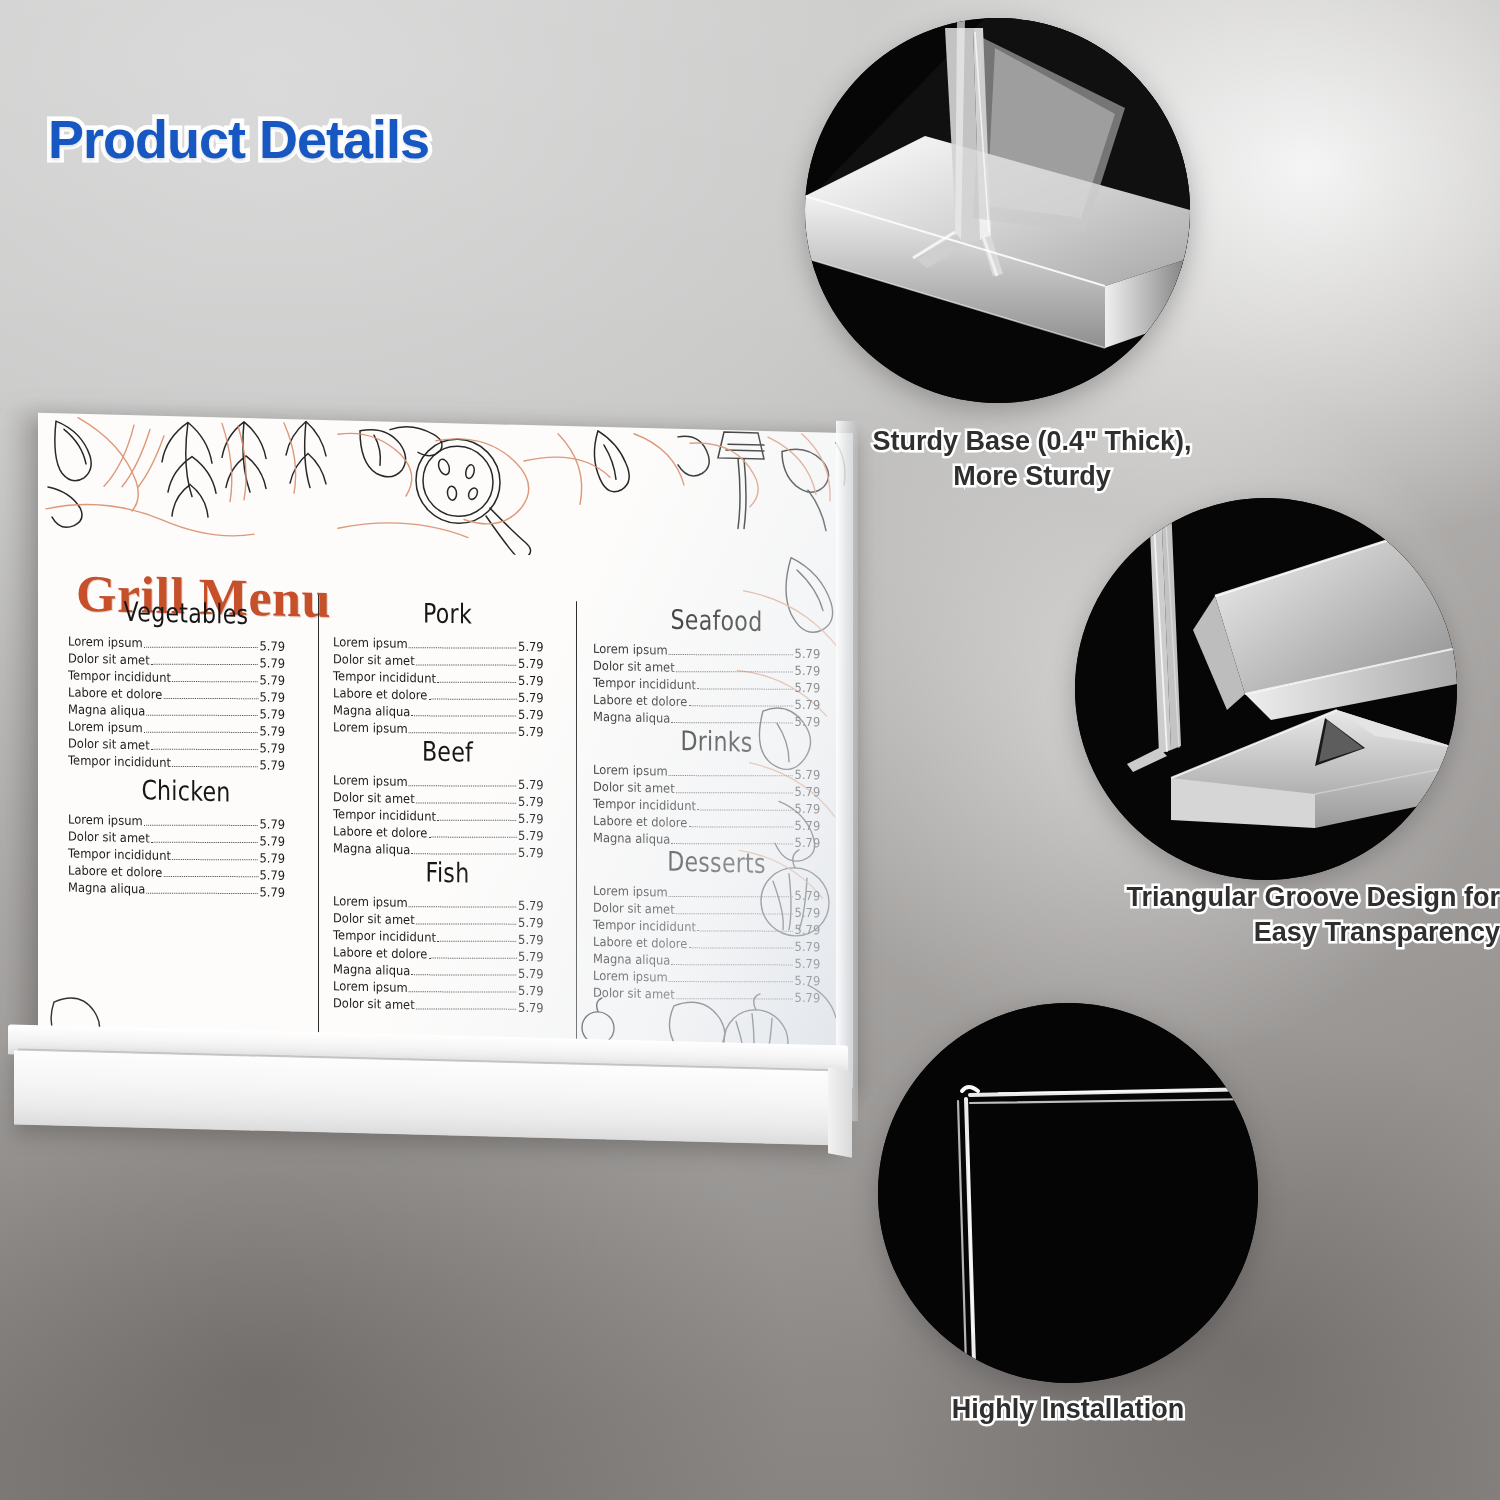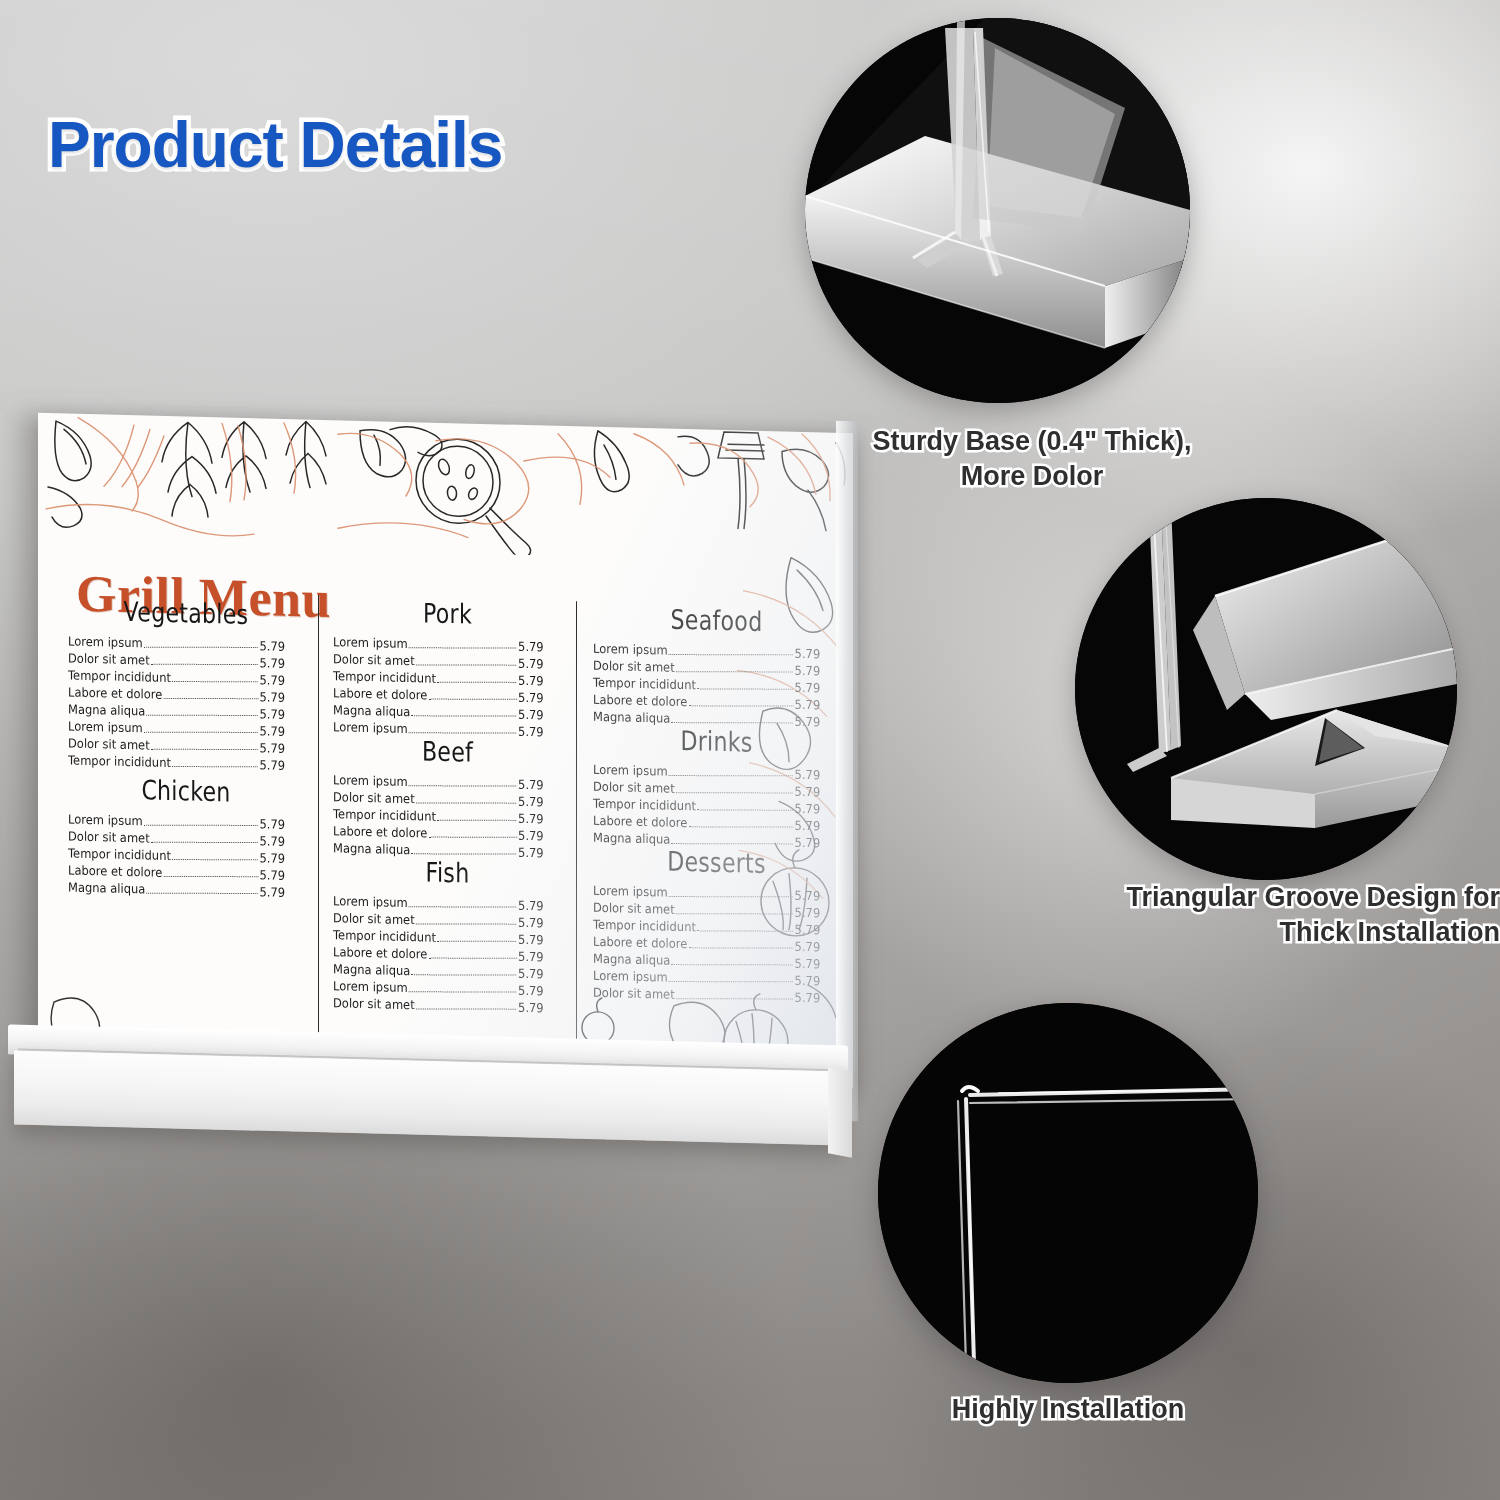--- a/index.html
+++ b/index.html
@@ -23,21 +23,21 @@
   .bg-shadow-bl{position:absolute;left:-100px;bottom:-160px;width:900px;height:700px;
     background:radial-gradient(ellipse at 40% 60%, rgba(60,55,52,.33) 0%, rgba(60,55,52,0) 70%);}
   .bg-shadow-br{position:absolute;right:-60px;bottom:-80px;width:700px;height:560px;
     background:radial-gradient(ellipse at 55% 60%, rgba(55,50,48,.28) 0%, rgba(55,50,48,0) 70%);}
   .bg-vign{position:absolute;inset:0;
     background:linear-gradient(to bottom, rgba(255,255,255,.10) 0%, rgba(255,255,255,0) 30%, rgba(40,36,34,.10) 78%, rgba(35,31,29,.20) 100%);}
 
   
   .headline{
     position:absolute;left:48px;top:108px;
-    font-size:64px;font-weight:bold;letter-spacing:-1px;
+    font-size:54px;font-weight:bold;letter-spacing:-1px;
     color:#1657c2;
     -webkit-text-stroke:9px #ffffff;
     paint-order:stroke fill;
     text-shadow:0 2px 3px rgba(120,120,120,.25);
     white-space:nowrap;
   }
 
   
   .holder{position:absolute;left:8px;top:415px;width:860px;height:810px;}
 
@@ -568,21 +568,21 @@
       <path d="M150 214 L108 240" stroke="#f4f4f4" stroke-width="3"></path>
       <path d="M178 218 L192 258" stroke="#f0f0f0" stroke-width="3"></path>
 
       <path d="M0 178 L300 268" stroke="#ffffff" stroke-width="2" opacity=".9"></path>
       <path d="M0 240 L300 330" stroke="#fbfbfb" stroke-width="1.6" opacity=".6"></path>
       <path d="M170 14 L184 214" stroke="#ffffff" stroke-width="1.6" opacity=".7"></path>
     </svg>
   </div>
   <div class="cap cap1">
     <div>Sturdy Base (0.4" Thick),</div>
-    <div>More Dolor</div>
+    <div>More Sturdy</div>
   </div>
 
   <div class="circle c2">
     <svg viewBox="0 0 382 382" width="382" height="382">
       <rect width="382" height="382" fill="#060606"></rect>
       <defs>
         <linearGradient id="g2a" x1="0" y1="0" x2="1" y2="1">
           <stop offset="0" stop-color="#f6f6f6"></stop>
             <stop offset=".5" stop-color="#c2c2c2"></stop>
             <stop offset="1" stop-color="#8e8e8e"></stop>
@@ -615,21 +615,21 @@
       <path d="M140 98 L382 20" stroke="#ffffff" stroke-width="2.4" opacity=".9"></path>
       <path d="M170 196 L382 150" stroke="#ffffff" stroke-width="2" opacity=".8"></path>
       <path d="M96 280 L262 212" stroke="#ffffff" stroke-width="2.2" opacity=".85"></path>
       <path d="M78 8 L92 254" stroke="#ffffff" stroke-width="1.8" opacity=".75"></path>
       <path d="M90 8 L104 250" stroke="#eeeeee" stroke-width="1.2" opacity=".6"></path>
       <path d="M240 296 L382 268" stroke="#e6e6e6" stroke-width="1.4" opacity=".5"></path>
     </svg>
   </div>
   <div class="cap cap2">
     <div>Triangular Groove Design for</div>
-    <div>Thick Installation</div>
+    <div>Easy Transparency</div>
   </div>
 
   <div class="circle c3">
     <svg viewBox="0 0 380 380" width="380" height="380">
       <rect width="380" height="380" fill="#050505"></rect>
 
       <path d="M92 92 L380 86" stroke="#e9e9e9" stroke-width="4" fill="none" stroke-linecap="round"></path>
       <path d="M92 100 L380 96" stroke="#bdbdbd" stroke-width="2.2" fill="none" stroke-linecap="round"></path>
       <path d="M88 96 L96 360" stroke="#ececec" stroke-width="4" fill="none" stroke-linecap="round"></path>
       <path d="M80 98 L88 362" stroke="#b5b5b5" stroke-width="2.2" fill="none" stroke-linecap="round"></path>

